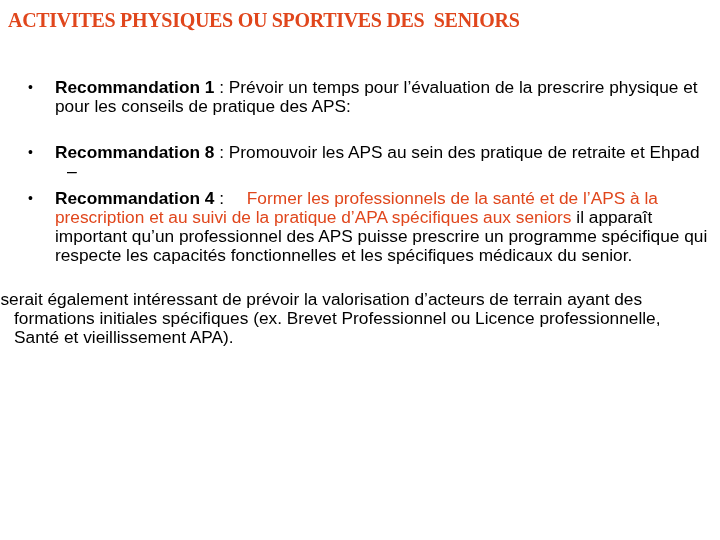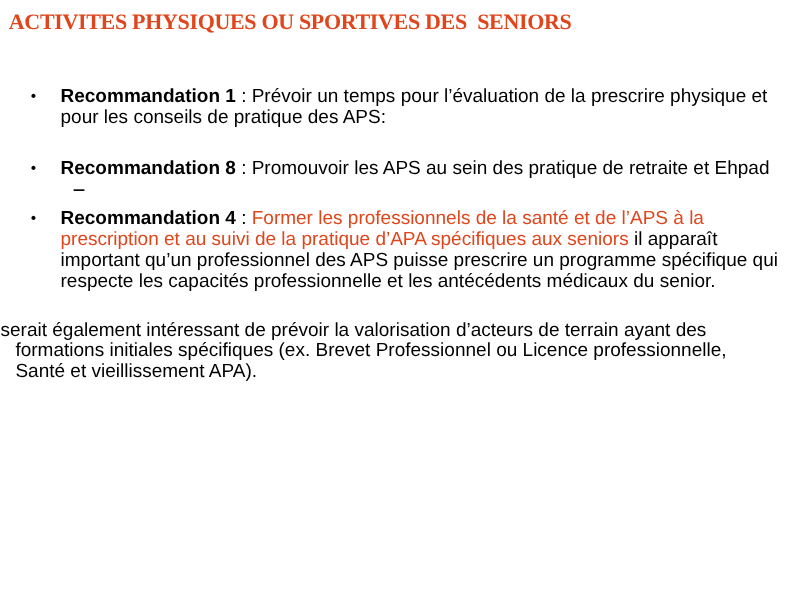--- a/index.html
+++ b/index.html
@@ -41,21 +41,21 @@
   .rec .bullet {
     position: absolute;
     left: 0;
     top: 0;
     font-size: 14px;
   }
   .rec1 { margin-bottom: 27px; }
   .rec2 { margin-bottom: 27px; }
   .rec4 { margin-bottom: 25px; }
   .strong { font-weight: bold; }
-  .red { color: #e0461c; }
+  .red { color: #e0461c; margin-left: 18px; }
   .sub {
     position: relative;
     padding-left: 28px;
   }
   .sub .dash {
     position: absolute;
     left: 5px;
     top: 0;
   }
   .subs { padding-left: 7px; }
@@ -86,18 +86,18 @@
         <span class="dash">–</span>
       </div>
       <div class="sub">
         <span class="dash">–</span>
       </div>
     </div>
   </div>
 
   <div class="rec rec4">
     <span class="bullet">•</span>
-    <span class="strong">Recommandation 4</span><span> : </span><span class="red">Former les professionnels de la santé et de l’APS à la prescription et au suivi de la pratique d’APA spécifiques aux seniors</span><span> il apparaît important qu’un professionnel des APS puisse prescrire un programme spécifique qui respecte les capacités professionnelle et les antécédents médicaux du senior.</span>
+    <span class="strong">Recommandation 4</span><span> : </span><span class="red">Former les professionnels de la santé et de l’APS à la prescription et au suivi de la pratique d’APA spécifiques aux seniors</span><span> il apparaît important qu’un professionnel des APS puisse prescrire un programme spécifique qui respecte les capacités fonctionnelles et les spécifiques médicaux du senior.</span>
   </div>
 
   <div class="closing">Il serait également intéressant de prévoir la valorisation d’acteurs de terrain ayant des formations initiales spécifiques (ex. Brevet Professionnel ou Licence professionnelle, Santé et vieillissement APA).</div>
 
 </div>
 
 </body></html>

